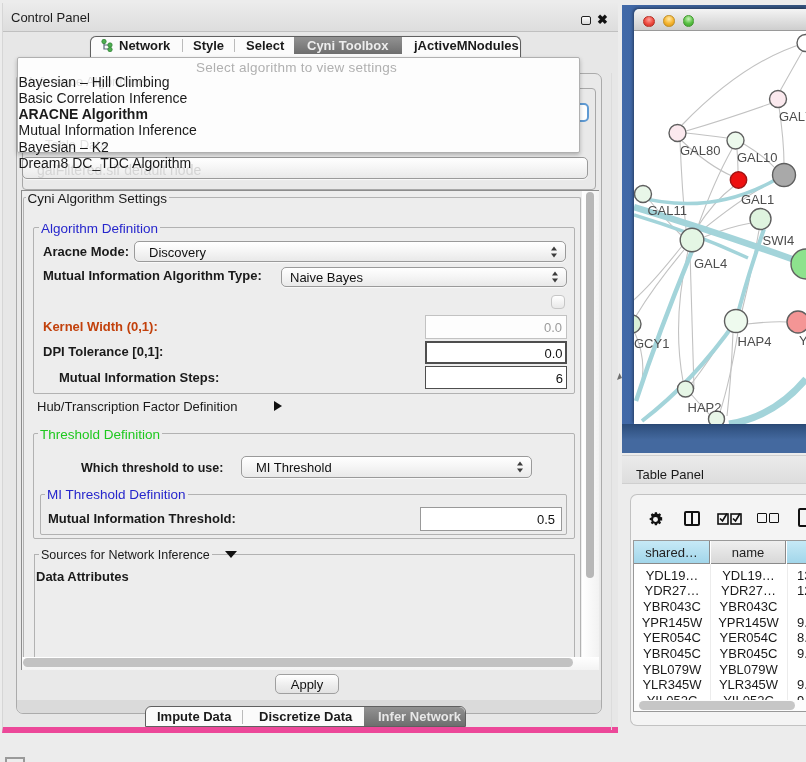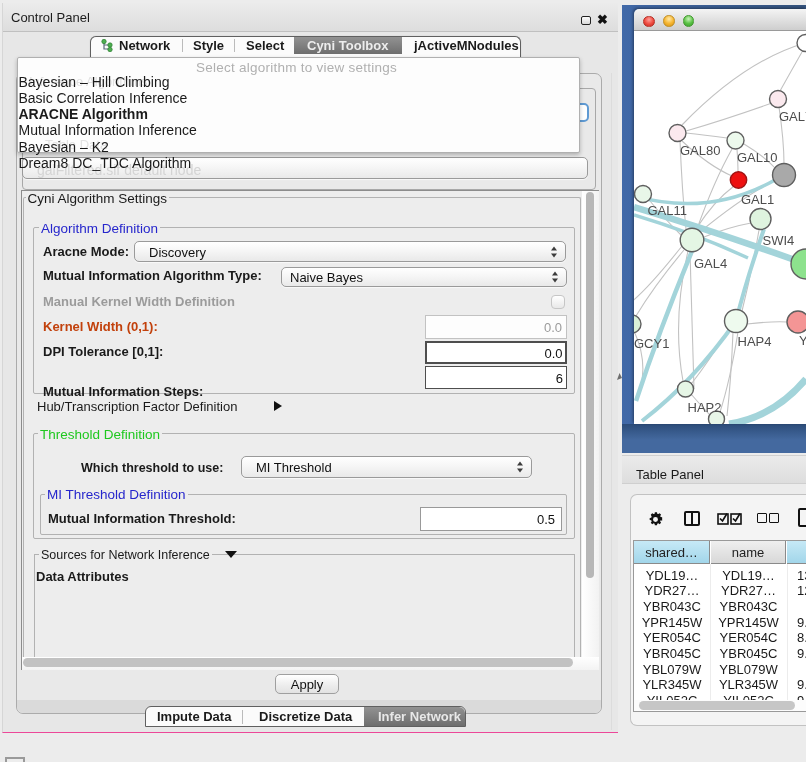--- a/index.html
+++ b/index.html
@@ -17,21 +17,21 @@
   .spin { position:absolute; right:7px; top:50%; transform:translateY(-50%); width:7px; height:11px; }
   .spin:before { content:""; position:absolute; left:0; top:0; border-left:3.5px solid transparent; border-right:3.5px solid transparent; border-bottom:4.5px solid #3c3c3c; }
   .spin:after { content:""; position:absolute; left:0; bottom:0; border-left:3.5px solid transparent; border-right:3.5px solid transparent; border-top:4.5px solid #3c3c3c; }
   .field { position:absolute; background:#fff; border:1px solid #999; }
   .field span { position:absolute; right:5px; top:50%; transform:translateY(-50%); font-size:13px; color:#111; }
   .group { position:absolute; border:1px solid #b2b2b2; border-radius:2px; }
 </style>
 </head>
 <body>
 
-<div class="abs" id="cpwin" style="left:2px; top:3px; width:616px; height:730px; background:#e7e7e7; border-left:1px solid #d6d6d6; border-bottom:1px solid #ec4899;">
+<div class="abs" id="cpwin" style="left:2px; top:3px; width:616px; height:730px; background:#e7e7e7; border-left:1px solid #d6d6d6; border-bottom:6px solid #ec4899;">
 
   <div class="abs" style="left:0; top:0; width:100%; height:29px; background:linear-gradient(#ebebeb,#dddddd); border-bottom:1px solid #c0c0c0;">
     <span class="lbl" style="left:8px; top:7px; color:#1c1c1c;">Control Panel</span>
     <div class="abs" style="left:577.5px; top:13px; width:10px; height:9px; border:1.6px solid #222; border-radius:2px; background:linear-gradient(#fdfdfd,#d8d8d8);"></div>
     <span class="abs" style="left:594px; top:9px; font-size:13px; font-weight:bold; color:#111;">✖</span>
   </div>
 
   <div class="abs" id="toptabs" style="left:87px; top:33px; width:431px; height:28px; background:#fbfbfb; border:1px solid #606060; border-bottom:none; border-radius:6px 6px 0 0; box-shadow:0 0 1px #aaa;">
     <div class="abs" style="left:91px; top:2px; width:1px; height:13px; background:#bbb;"></div>
     <div class="abs" style="left:143px; top:2px; width:1px; height:13px; background:#bbb;"></div>
@@ -72,34 +72,33 @@
       <span class="ctext">Discovery</span>
       <span class="spin"></span>
     </div>
 
   <span class="lbl b" style="left:40px; top:264.5px;">Mutual Information Algorithm Type:</span>
   <div class="combo" style="left:278px; top:264px; width:286px; height:20px;">
       <span class="ctext" style="left:8px;">Naive Bayes</span>
       <span class="spin"></span>
     </div>
 
-  <span class="lbl b" style="left:40px; top:290.5px; color:#9b9b9b;">Manual Kernel Width Definition</span>
   <div class="abs" style="left:548px; top:292px; width:14px; height:14px; border:1px solid #c6c6c6; border-radius:4px; background:linear-gradient(#ffffff,#e8e8e8);"></div>
 
   <span class="lbl b" style="left:40px; top:315.5px; color:#c2410c;">Kernel Width (0,1):</span>
   <div class="field" style="left:422px; top:311.5px; width:142px; height:24px; border-color:#c2c2c2; background:#fdfdfd;">
       <span style="color:#9b9b9b; right:4px;">0.0</span>
     </div>
 
   <span class="lbl b" style="left:40px; top:341px;">DPI Tolerance [0,1]:</span>
   <div class="field" style="left:422px; top:338px; width:142px; height:23px; border:2px solid #4e4e4e;">
       <span style="right:2.5px;">0.0</span>
     </div>
 
-  <span class="lbl b" style="left:40px; top:366.5px;margin-top:14px;">Mutual Information Steps:</span>
+  <span class="lbl b" style="left:56px; top:366.5px;">Mutual Information Steps:</span>
   <div class="field" style="left:422px; top:363px; width:142px; height:23px; border:1.5px solid #4e4e4e;">
       <span style="right:3px;">6</span>
     </div>
 
   <span class="lbl" style="left:34px; top:396px;">Hub/Transcription Factor Definition</span>
   <div class="abs" style="left:271px; top:398px; width:0; height:0; border-top:5px solid transparent; border-bottom:5px solid transparent; border-left:8px solid #111;"></div>
 
   <div class="group" style="left:30px; top:430px; width:542px; height:106px;"></div>
   <span class="lbl" style="left:35px; top:424px; background:#ededed; padding:0 2px; color:#1ec81e; font-size:13.5px;">Threshold Definition</span>
 

